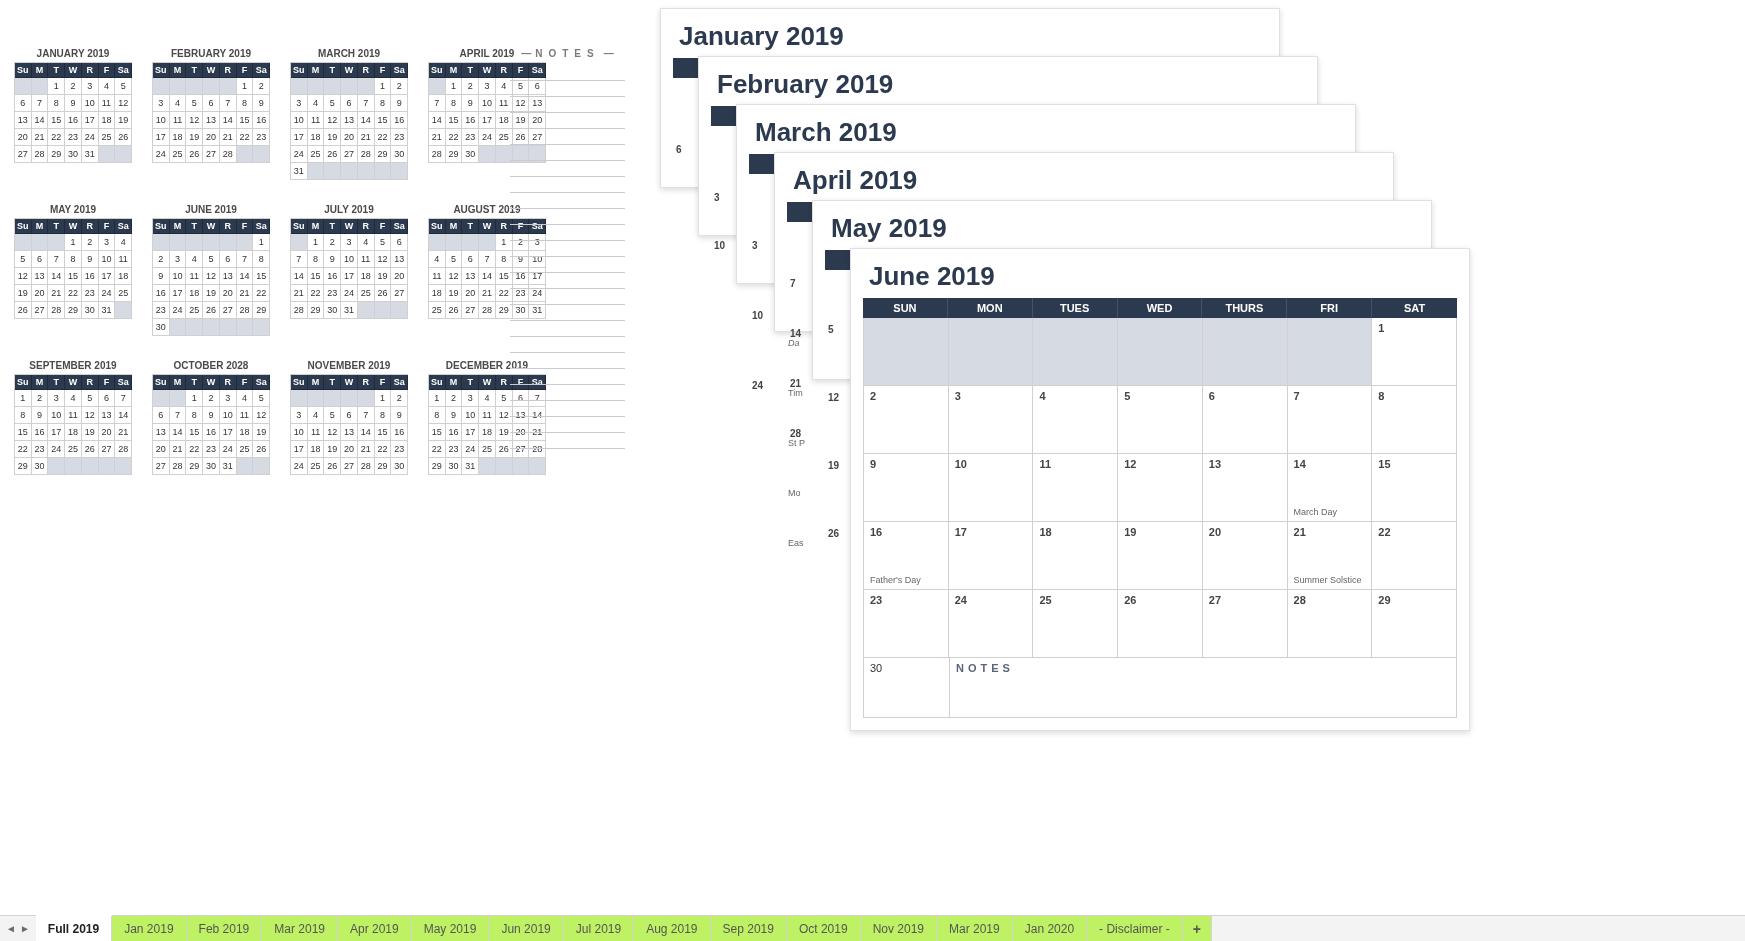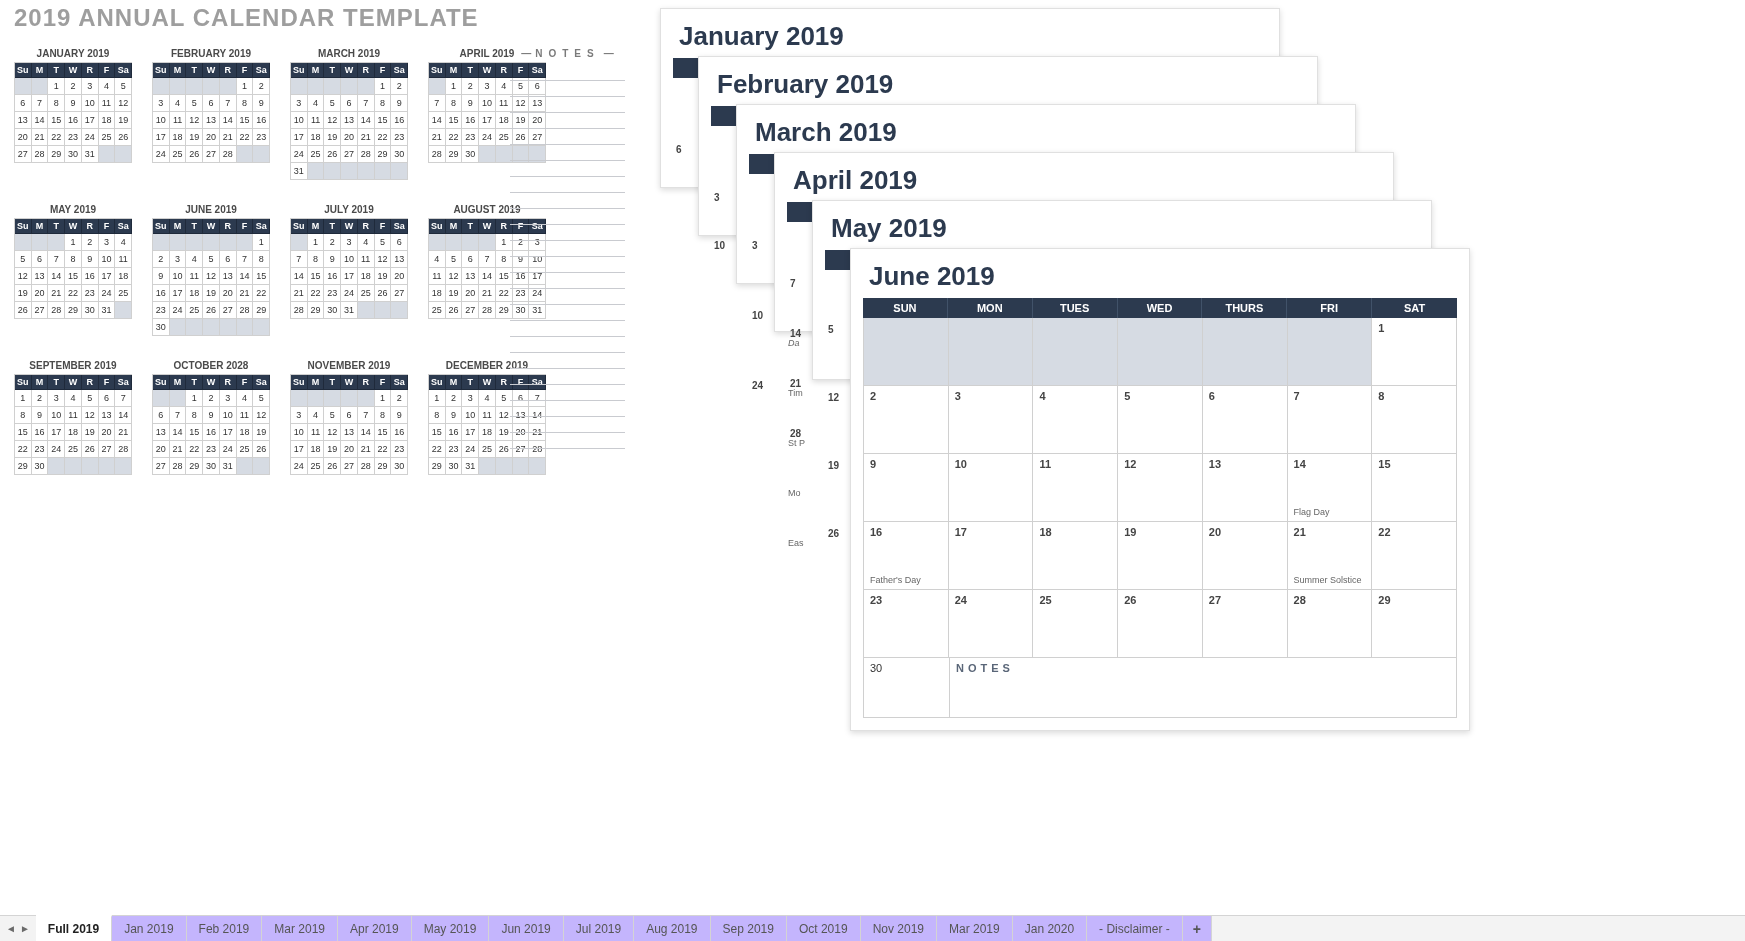--- a/index.html
+++ b/index.html
@@ -28,29 +28,28 @@
   .big-cell { border-right:1px solid #d0d0d0; border-bottom:1px solid #d0d0d0; padding:4px 6px; position:relative; }
   .big-cell .num { font-size:11px; font-weight:700; color:#444; }
   .big-cell .ev { position:absolute; left:6px; bottom:4px; font-size:9px; color:#666; }
   .big-cell.blank { background:#d6dbe3; }
   .notes-strip { display:grid; grid-template-columns:86px 1fr; border-left:1px solid #d0d0d0; }
   .notes-strip>div{ border-right:1px solid #d0d0d0; border-bottom:1px solid #d0d0d0; padding:4px 6px; font-size:11px; }
   .peek-under { position:absolute; font-size:9px; color:#666; }
   .tabs { position:absolute; left:0; bottom:0; right:0; height:26px; background:#f3f3f3; border-top:1px solid #d4d4d4; display:flex; align-items:stretch; }
   .tab-nav { display:flex; align-items:center; padding:0 6px; gap:4px; }
   .tab-nav span { font-size:10px; color:#6a6a6a; cursor:pointer; }
-  .tab { padding:4px 12px; font-size:12px; color:#555; border-right:1px solid #d4d4d4; background:#c4b5fd; cursor:pointer; display:flex; align-items:center; }
+  .tab { padding:4px 12px; font-size:12px; color:#555; border-right:1px solid #d4d4d4; background:#bef264; cursor:pointer; display:flex; align-items:center; }
   .tab.active { background:#fff; font-weight:700; color:#222; border-top:2px solid #fff; margin-top:-1px; }
   .tab.add { font-weight:700; font-size:14px; padding:0 10px; }
 </style>
 </head>
 <body>
 
 <div class="canvas">
-  <div class="title">2019 ANNUAL CALENDAR TEMPLATE</div>
 
   <div class="annual" id="annual">
       <div class="annual-row">
         <div class="mini">
           <div class="mini-title">JANUARY 2019</div>
           <div class="mini-grid">
             <div class="mini-hd">Su</div>
             <div class="mini-hd">M</div>
             <div class="mini-hd">T</div>
             <div class="mini-hd">W</div>
@@ -775,21 +774,21 @@
             <div class="num">11</div>
           </div>
           <div class="big-cell" style="height: 68px;">
             <div class="num">12</div>
           </div>
           <div class="big-cell" style="height: 68px;">
             <div class="num">13</div>
           </div>
           <div class="big-cell" style="height: 68px;">
             <div class="num">14</div>
-            <div class="ev">Flag Day</div>
+            <div class="ev">March Day</div>
           </div>
           <div class="big-cell" style="height: 68px;">
             <div class="num">15</div>
           </div>
           <div class="big-cell" style="height: 68px;">
             <div class="num">16</div>
             <div class="ev">Father's Day</div>
           </div>
           <div class="big-cell" style="height: 68px;">
             <div class="num">17</div>

